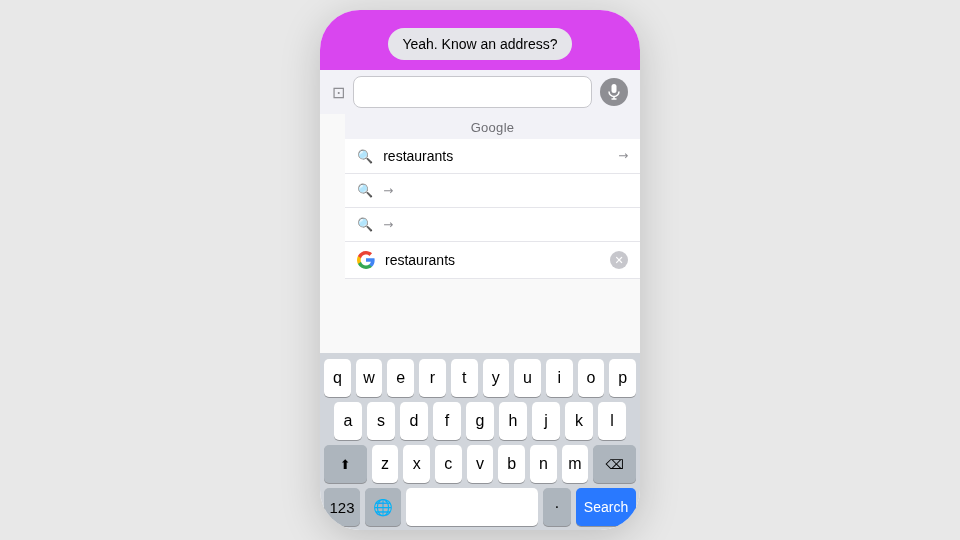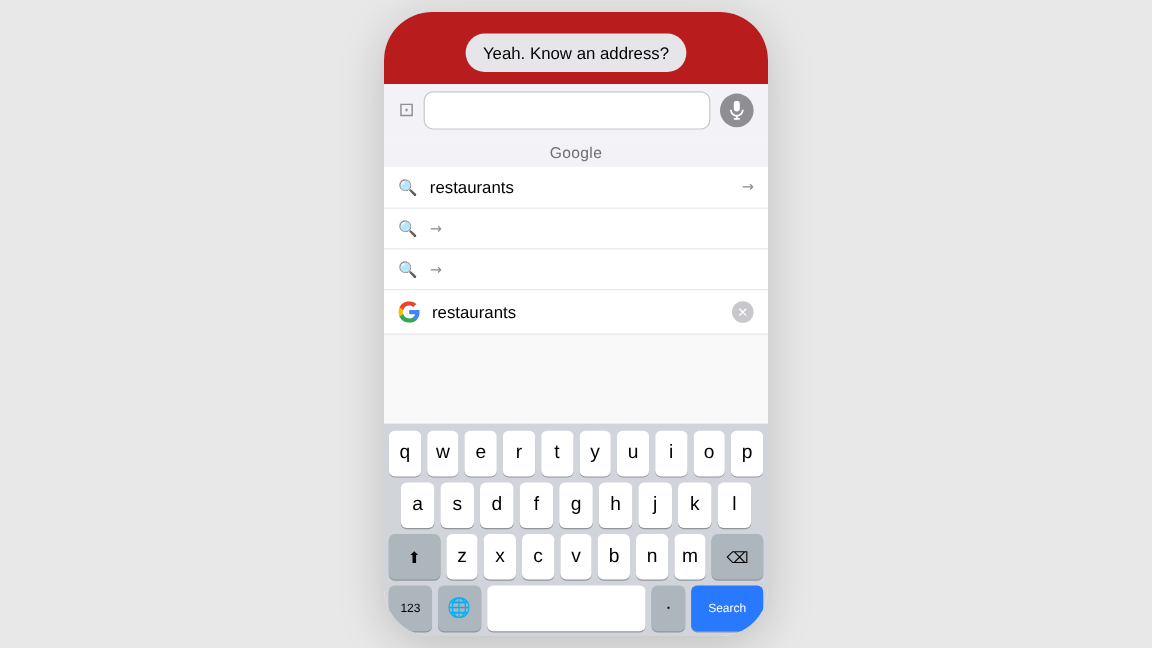--- a/index.html
+++ b/index.html
@@ -21,21 +21,21 @@
       border-radius: 40px;
       box-shadow: 0 8px 40px rgba(0,0,0,0.18);
       display: flex;
       flex-direction: column;
       overflow: hidden;
       position: relative;
     }
 
     
     .phone-top {
-      background: #b91c1c;
+      background: #d946ef;
       padding: 18px 20px 10px 20px;
       display: flex;
       justify-content: center;
     }
 
     .message-bubble {
       background: #e5e5ea;
       border-radius: 18px;
       padding: 8px 14px;
       font-size: 14px;
@@ -80,20 +80,21 @@
       justify-content: center;
       color: #fff;
       font-size: 13px;
     }
 
     
     .suggestions-area {
       background: #f9f9f9;
       flex: 1;
       overflow: hidden;
+      padding-left: 25px;
     }
 
     .google-label {
       text-align: center;
       padding: 6px 0 4px 0;
       font-size: 13px;
       color: #6e6e73;
       letter-spacing: 0.3px;
       background: #f2f2f7;
     }
@@ -222,21 +223,21 @@
     }
 
     .key-123 {
       background: #adb5bd;
       border-radius: 5px;
       height: 38px;
       min-width: 36px;
       display: flex;
       align-items: center;
       justify-content: center;
-      font-size: 10px;
+      font-size: 15px;
       color: #000;
       cursor: pointer;
       box-shadow: 0 1px 0 rgba(0,0,0,0.3);
     }
 
     .key-globe {
       background: #adb5bd;
       border-radius: 5px;
       height: 38px;
       width: 36px;
@@ -278,21 +279,21 @@
     }
 
     .key-search {
       background: #2979ff;
       border-radius: 5px;
       height: 38px;
       min-width: 60px;
       display: flex;
       align-items: center;
       justify-content: center;
-      font-size: 10px;
+      font-size: 14px;
       color: #fff;
       cursor: pointer;
       box-shadow: 0 1px 0 rgba(0,0,0,0.3);
       font-weight: 400;
       text-align: right;
     }
   </style>
 </head>
 <body>
 

